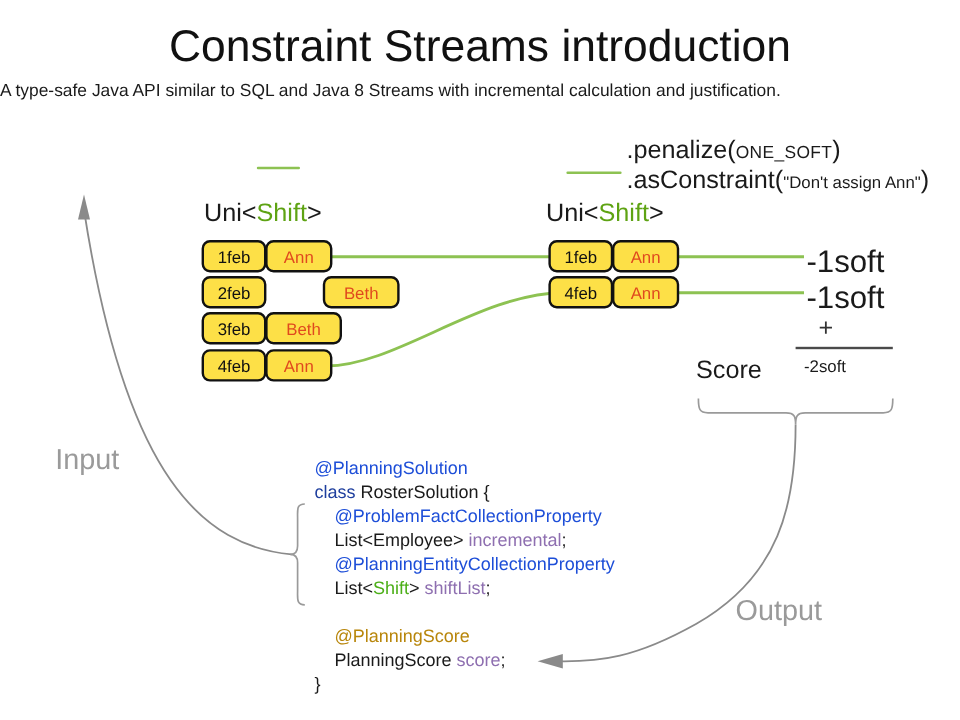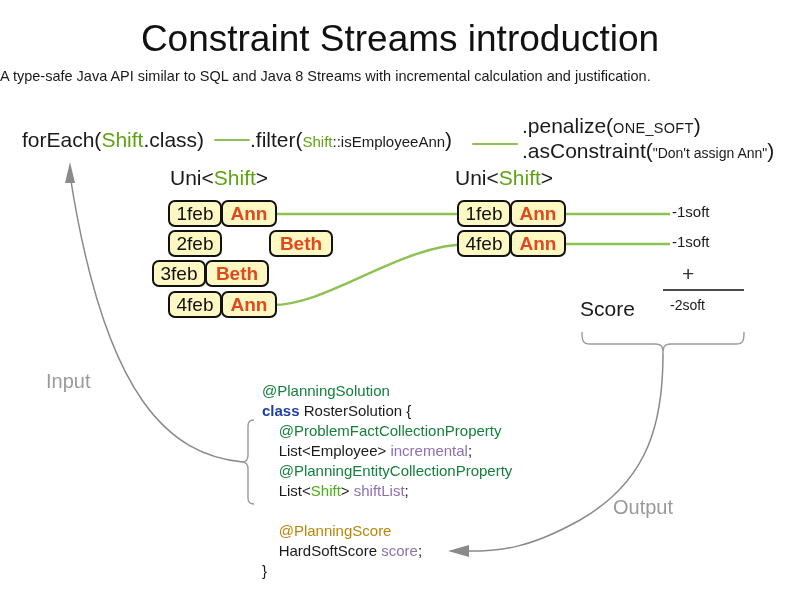--- a/index.html
+++ b/index.html
@@ -47,64 +47,64 @@
 
   
   .uni{font-size:21px;white-space:nowrap;color:#1a1a1a;}
   .uni .g{color:#5ea313;}
   #uniLeft{left:170px;top:166px;}
   #uniRight{left:455px;top:166px;}
 
   
   .factrow{position:absolute;display:flex;height:27px;}
   .cell{
-    background:#fef9c3;
+    background:#fde047;
     border:2px solid #111;
     border-radius:7px;
     height:27px;
     box-sizing:border-box;
     display:flex;align-items:center;justify-content:center;
-    font-size:19px;
+    font-size:14px;
     line-height:1;
   }
   .cell.date{width:54px;color:#111;border-right-width:2px;}
-  .cell.name{color:#e0491e;margin-left:-1px;font-weight:bold;}
+  .cell.name{color:#e0491e;margin-left:-1px;}
   .cell.w-ann{width:56px;}
   .cell.w-beth{width:64px;}
 
   
-  .soft{font-size:15px;color:#1a1a1a;white-space:nowrap;}
+  .soft{font-size:26px;color:#1a1a1a;white-space:nowrap;}
   #soft1{left:672px;top:203px;}
   #soft2{left:672px;top:233px;}
   #plus{left:682px;top:262px;font-size:21px;color:#333;}
   #sumline{left:663px;top:289px;width:81px;height:1.6px;background:#4a4a4a;}
   #scoreLabel{left:580px;top:297px;font-size:21px;color:#1a1a1a;}
   #scoreVal{left:670px;top:297px;font-size:14px;color:#1a1a1a;}
 
   
   #code{
     left:262px;top:381px;
     font-size:15px;line-height:20px;
     white-space:pre;
     color:#1a1a1a;
   }
-  #code .ann{color:#15803d;}
-  #code .kw{color:#1f3f9e;font-weight:bold;}
+  #code .ann{color:#1d4ed8;}
+  #code .kw{color:#1f3f9e;font-weight:normal;}
   #code .fld{color:#8e6fb0;}
   #code .g{color:#4caf18;}
   #code2{
     left:262px;top:521px;
     font-size:15px;line-height:20px;
     white-space:pre;color:#1a1a1a;
   }
   #code2 .ann{color:#b8860b;}
   #code2 .fld{color:#8e6fb0;}
 
   
-  .iolabel{font-size:20px;color:#9a9a9a;white-space:nowrap;}
+  .iolabel{font-size:24px;color:#9a9a9a;white-space:nowrap;}
   #inputLabel{left:46px;top:370px;}
   #outputLabel{left:613px;top:496px;}
 
   
   #overlay{position:absolute;left:0;top:0;width:800px;height:600px;pointer-events:none;}
 </style>
 </head>
 <body>
 
 <div id="stage">
@@ -127,45 +127,43 @@
     <path d="M 582,332 C 582,341 583,344 590,344 L 655,344 C 662,344 663,347 663,354
              C 663,347 664,344 671,344 L 736,344 C 743,344 744,341 744,332" fill="none" stroke="#9a9a9a" stroke-width="1.4"></path>
 
     <path d="M 663,354 C 663,420 650,480 580,520 C 530,548 500,552 462,551" fill="none" stroke="#8a8a8a" stroke-width="1.5"></path>
     <polygon points="448,551 469,545 469,557" fill="#8a8a8a"></polygon>
   </svg>
 
   <div class="abs" id="title">Constraint Streams introduction</div>
   <div class="abs" id="subtitle">A type-safe Java API similar to SQL and Java 8 Streams with incremental calculation and justification.</div>
 
-  <div class="abs api" id="forEach"><span>forEach(</span><span class="g">Shift</span><span>.class)</span></div>
 
   <div class="abs gline" id="ln1"></div>
 
-  <div class="abs api" id="filter"><span>.filter(</span><span class="smg">Shift</span><span class="sm">::isEmployeeAnn</span><span>)</span></div>
 
   <div class="abs gline" id="ln2"></div>
 
   <div class="abs api" id="penalize"><span>.penalize(</span><span class="cap">ONE_SOFT</span><span>)</span></div>
 
   <div class="abs api" id="asConstraint"><span>.asConstraint(</span><span class="str">"Don't assign Ann"</span><span>)</span></div>
 
   <div class="abs uni" id="uniLeft"><span>Uni&lt;</span><span class="g">Shift</span><span>&gt;</span></div>
 
   <div class="abs uni" id="uniRight"><span>Uni&lt;</span><span class="g">Shift</span><span>&gt;</span></div>
 
   <div class="factrow" style="left:168px;top:200px;">
     <div class="cell date">1feb</div>
     <div class="cell name w-ann">Ann</div>
   </div>
   <div class="factrow" style="left:168px;top:230px;gap:48px;">
     <div class="cell date">2feb</div>
     <div class="cell name w-beth">Beth</div>
   </div>
-  <div class="factrow" style="left:152px;top:260px;">
+  <div class="factrow" style="left:168px;top:260px;">
     <div class="cell date">3feb</div>
     <div class="cell name w-beth">Beth</div>
   </div>
   <div class="factrow" style="left:168px;top:291px;">
     <div class="cell date">4feb</div>
     <div class="cell name w-ann">Ann</div>
   </div>
 
   <div class="factrow" style="left:457px;top:200px;">
     <div class="cell date">1feb</div>
@@ -184,19 +182,19 @@
   <div class="abs" id="scoreVal">-2soft</div>
 
   <div class="abs" id="code"><span class="ann">@PlanningSolution</span>
 <span class="kw">class</span><span> RosterSolution {</span>
     <span class="ann">@ProblemFactCollectionProperty</span>
     <span>List&lt;Employee&gt; </span><span class="fld">incremental</span><span>;</span>
     <span class="ann">@PlanningEntityCollectionProperty</span>
     <span>List&lt;</span><span class="g">Shift</span><span>&gt; </span><span class="fld">shiftList</span><span>;</span></div>
 
   <div class="abs" id="code2">    <span class="ann">@PlanningScore</span>
-    <span>HardSoftScore </span><span class="fld">score</span><span>;</span>
+    <span>PlanningScore </span><span class="fld">score</span><span>;</span>
 <span>}</span></div>
 
   <div class="abs iolabel" id="inputLabel">Input</div>
   <div class="abs iolabel" id="outputLabel">Output</div>
 
 </div>
 
 </body></html>

